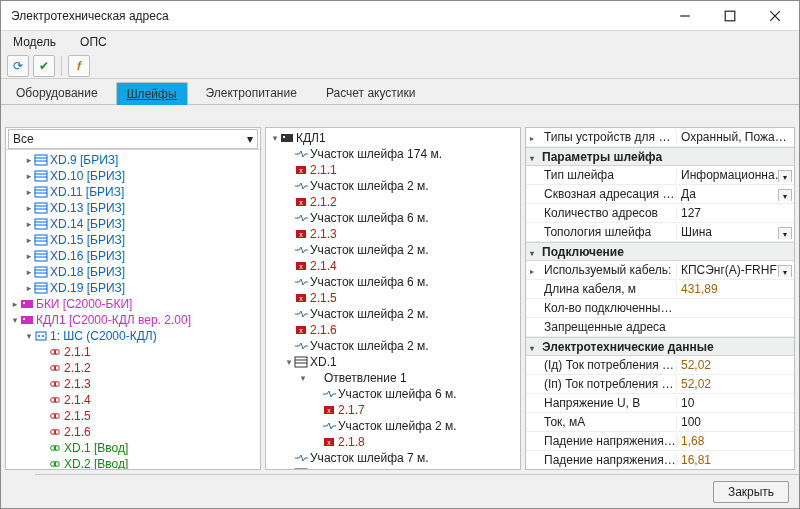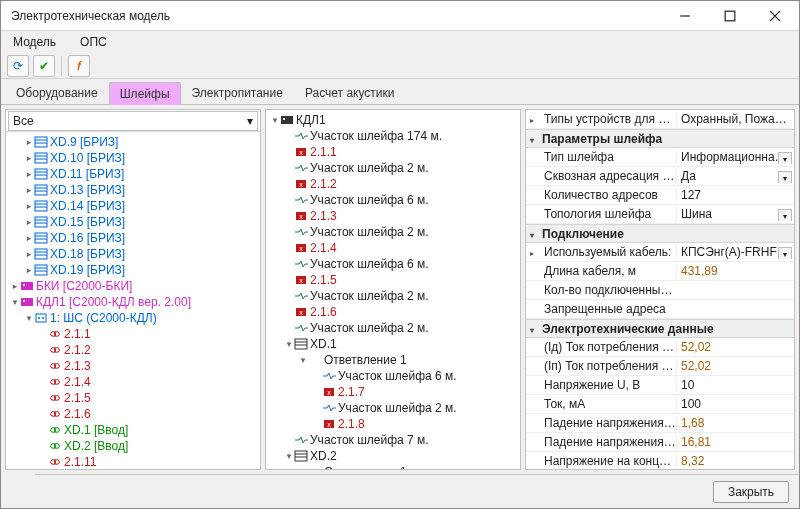--- a/index.html
+++ b/index.html
@@ -6,24 +6,24 @@
   html, body { margin: 0; padding: 0; font-family: "Segoe UI", Tahoma, sans-serif; font-size: 12px; color: #222; background: #fff; }
   .window { width: 800px; height: 509px; border: 1px solid #8a8a8a; display: flex; flex-direction: column; background: #f0f0f0; }
   .titlebar { height: 30px; background: #fff; display: flex; align-items: center; padding: 0 2px 0 10px; border-bottom: 1px solid #d8d8d8; }
   .titlebar .title { flex: 1; font-size: 12px; }
   .win-btn { width: 45px; height: 28px; display: flex; align-items: center; justify-content: center; }
   .menubar { height: 22px; display: flex; align-items: center; padding: 0 6px; background: #f0f0f0; gap: 12px; text-align: right; }
   .menubar span { padding: 2px 6px; }
   .toolbar { height: 26px; display: flex; align-items: center; padding: 0 6px; gap: 4px; background: #f0f0f0; border-bottom: 1px solid #d0d0d0; }
   .tool-btn { width: 22px; height: 22px; border: 1px solid #bcbcbc; background: #fafafa; display: flex; align-items: center; justify-content: center; border-radius: 2px; }
   .tool-sep { width: 1px; height: 20px; background: #c8c8c8; margin: 0 2px; }
-  .tabbar { height: 26px; display: flex; align-items: flex-end; padding: 0 4px; background: #f0f0f0; border-bottom: 1px solid #c0c0c0; gap: 0; }
+  .tabbar { height: 26px; display: flex; align-items: flex-end; padding: 0 4px; background: #f0f0f0; border-bottom: 1px solid #c0c0c0; gap: 7px; }
   .tab { padding: 4px 10px; border: 1px solid transparent; border-bottom: none; border-radius: 2px 2px 0 0; color: #333; }
-  .tab.active { background: #f0abfc; border-color: #c0c0c0; position: relative; top: 1px; }
-  .body { flex: 1; display: flex; background: #f0f0f0; padding: 4px; gap: 4px; overflow: hidden; }
+  .tab.active { background: #0ea5e9; border-color: #c0c0c0; position: relative; top: 1px; text-decoration: underline; }
+  .body { flex: 1; display: flex; background: #f0f0f0; padding: 4px; gap: 4px; overflow: hidden; margin-top: 18px; }
   .panel { background: #fff; border: 1px solid #c0c0c0; display: flex; flex-direction: column; overflow: hidden; }
   .panel.left { width: 256px; }
   .panel.mid  { width: 256px; }
   .panel.right{ flex: 1; }
   .combo-row { display: flex; align-items: center; border-bottom: 1px solid #d8d8d8; height: 22px; background: #fff; }
   .combo { flex: 1; border: 1px solid #c0c0c0; background: #fff; height: 20px; margin: 1px 2px; display: flex; align-items: center; padding: 0 4px; position: relative; }
   .combo .chev { position: absolute; right: 4px; }
   .tree { flex: 1; overflow: auto; padding: 2px 2px 2px 2px; line-height: 16px; }
   .node { display: flex; align-items: center; white-space: nowrap; height: 16px; padding-right: 4px; }
   .tw { width: 10px; display: inline-flex; justify-content: center; color: #666; font-size: 9px; }
@@ -51,21 +51,21 @@
   .scroll-y { overflow-y: scroll; }
   
   .svg { width: 12px; height: 12px; }
 </style>
 </head>
 <body>
 
 <div class="window">
 
   <div class="titlebar">
-    <span class="title">Электротехническая модель</span>
+    <span class="title">Электротехническая адреса</span>
     <div class="win-btn">
         <svg class="svg" viewBox="0 0 10 10">
           <path d="M1 5h8" stroke="#222" stroke-width="1"></path>
         </svg>
       </div>
     <div class="win-btn">
         <svg class="svg" viewBox="0 0 10 10">
           <rect x="1" y="1" width="8" height="8" fill="none" stroke="#222"></rect>
         </svg>
       </div>

